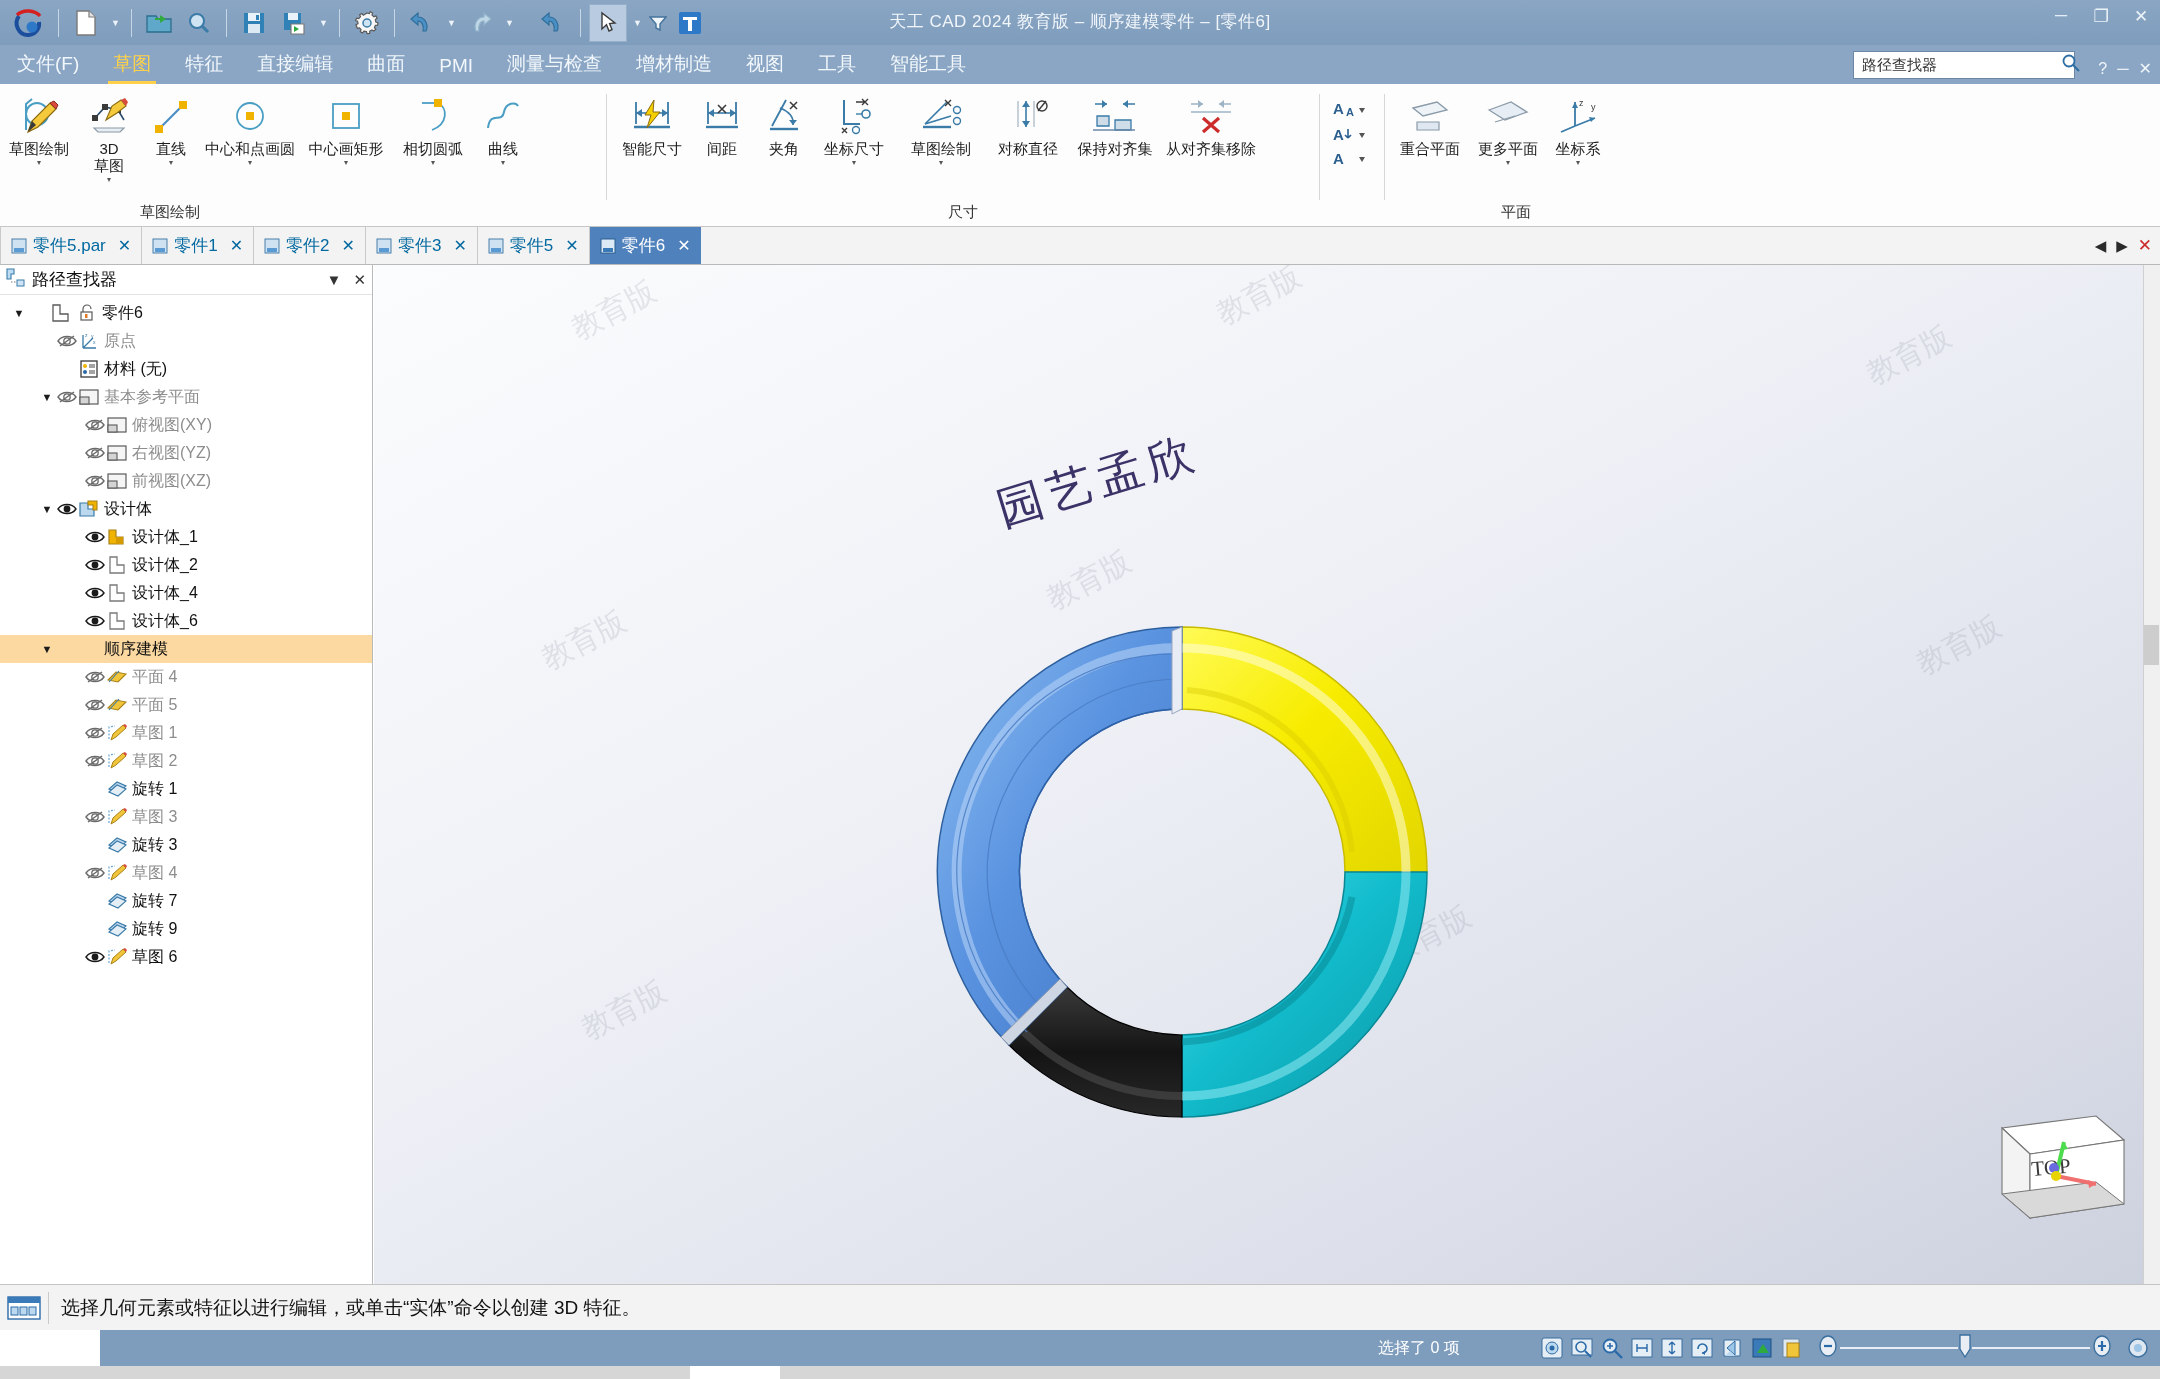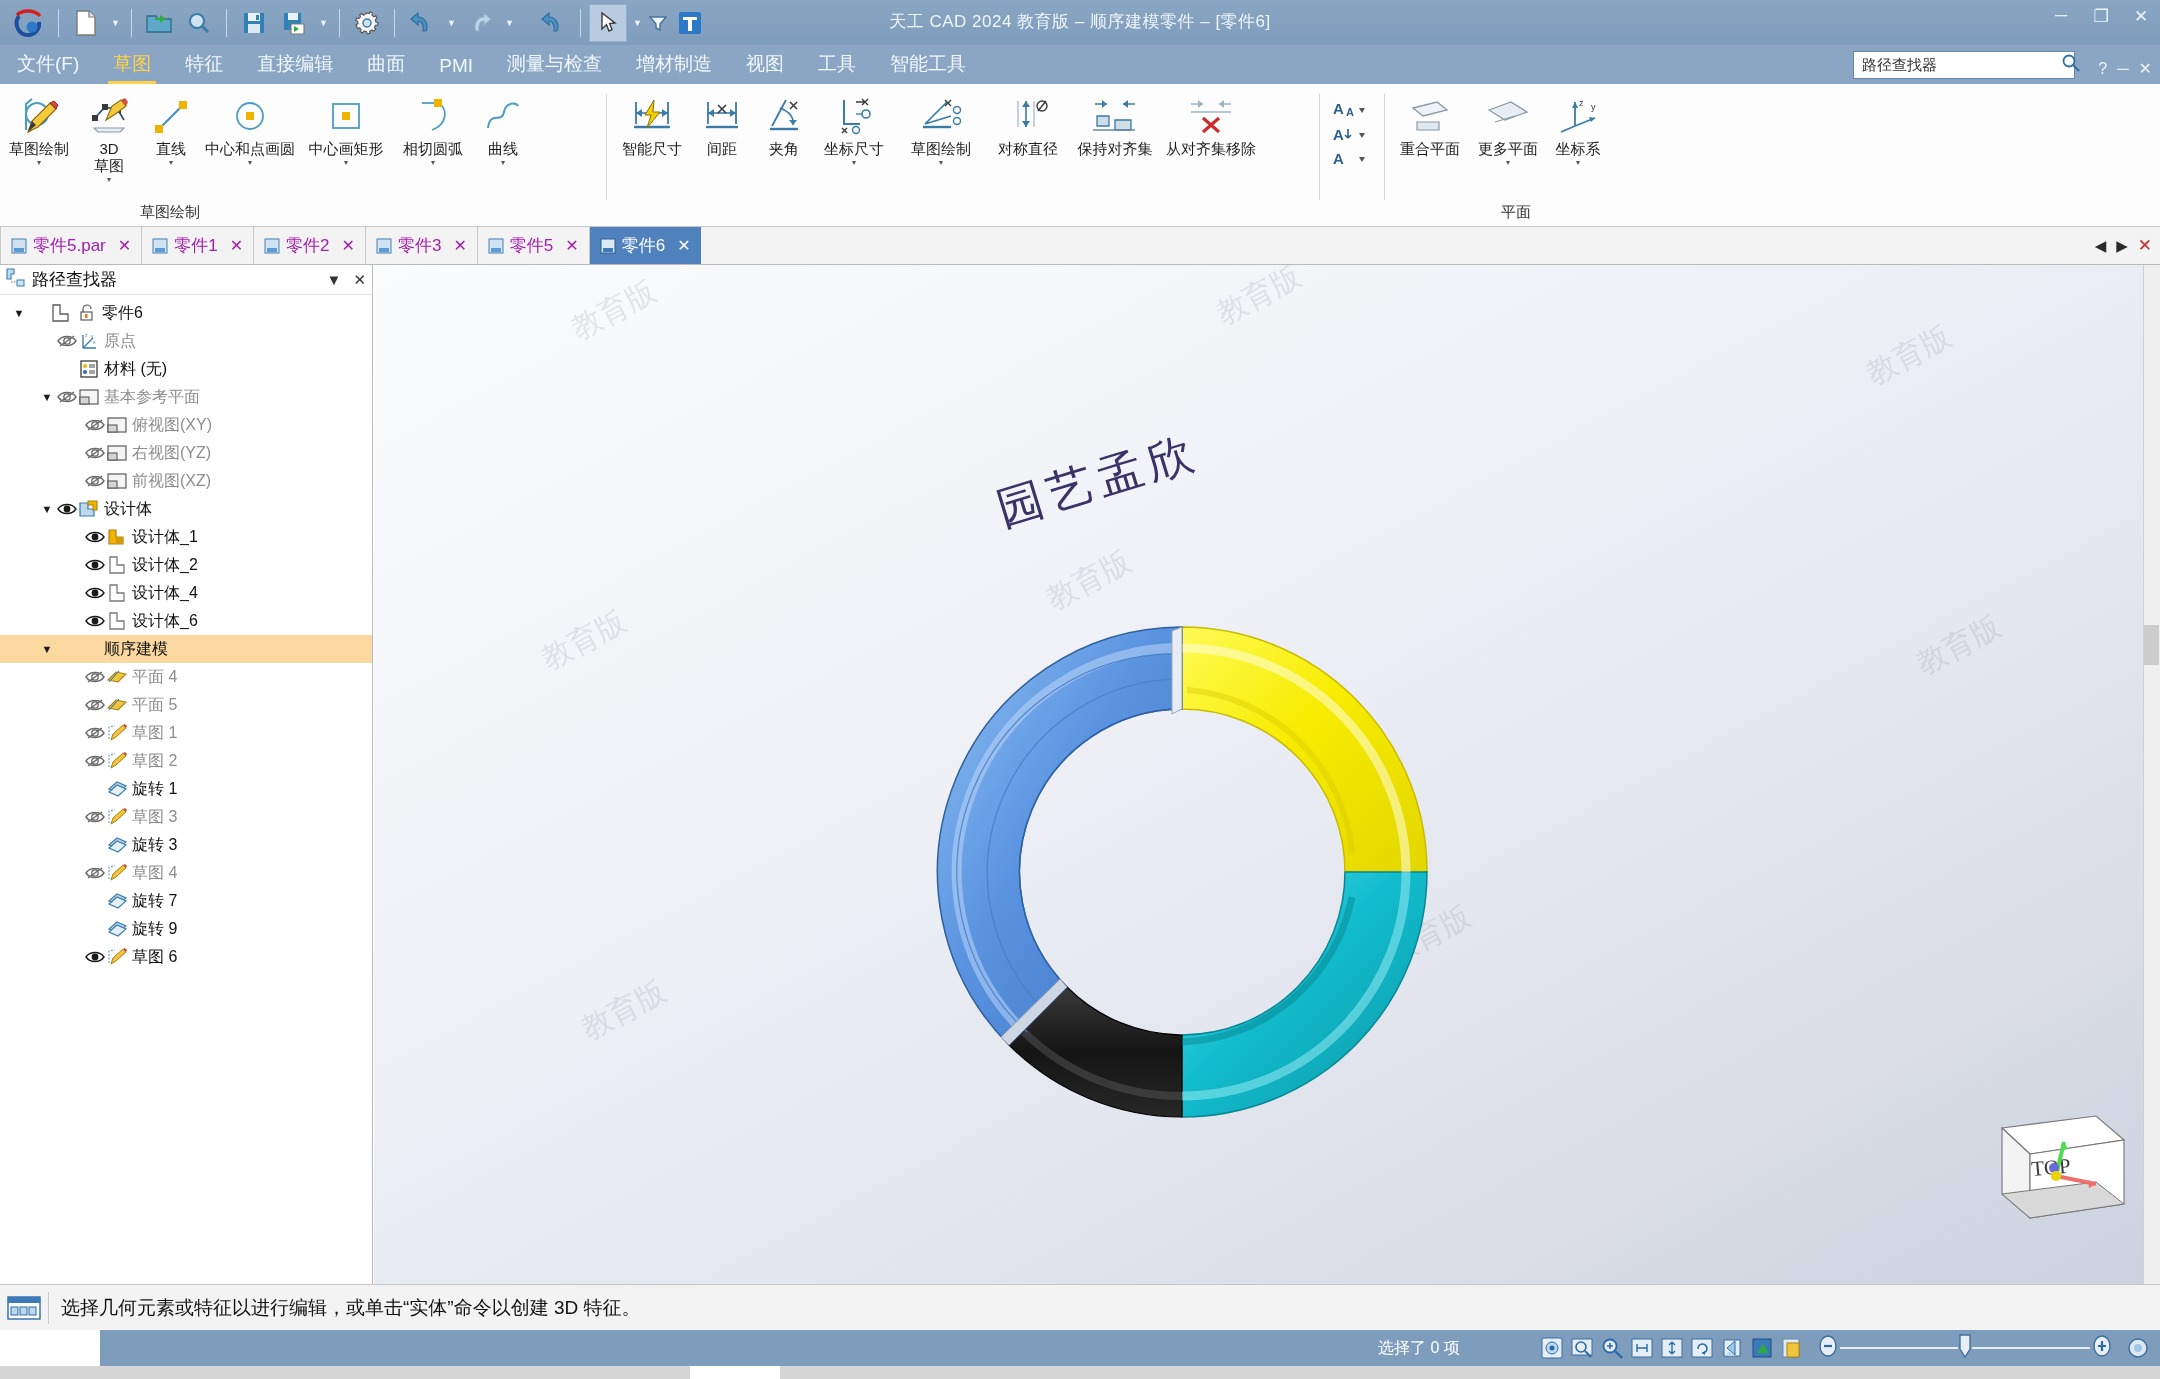--- a/index.html
+++ b/index.html
@@ -88,21 +88,21 @@
   .rbtn .lbl2 { font-size: 15px; color: #1d1d1d; text-align: center; line-height: 17px; white-space: nowrap;}
   .rbtn .dd { font-size: 8px; color: #555; margin-top: 1px; }
 
   
   .tabstrip {
     position: absolute; top: 227px; left: 0; width: 2160px; height: 38px;
     background: #f3f3f3; border-bottom: 1px solid #b9b9b9; display: flex; align-items: center;
   }
   .dtab {
     display: flex; align-items: center; gap: 6px; height: 100%;
-    padding: 0 10px 0 10px; border-right: 1px solid #c9c9c9; font-size: 17px; color: #a21caf;
+    padding: 0 10px 0 10px; border-right: 1px solid #c9c9c9; font-size: 17px; color: #0369a1;
     white-space: nowrap;
   }
   .dtab:first-child { border-left: 1px solid #c9c9c9; }
   .dtab.active { background: #4f81bd; color: #fff; border-right: none; }
   .dtab .x { font-size: 16px; font-weight: bold; margin-left: 6px; }
   .dtab .dicon { width: 16px; height: 16px; }
   .tabnav { margin-left: auto; display: flex; gap: 10px; padding-right: 8px; align-items: center; }
   .tabnav span { font-size: 15px; color: #2a2a2a; }
   .tabnav .red { color: #cc2b2b; font-weight: bold; font-size: 17px; }
 
@@ -514,20 +514,21 @@
             <svg width="52" height="40" viewBox="0 0 52 40">
               <path d="M6 8 h12 M34 8 h12" stroke="#9db3c6" stroke-width="1.6"></path>
               <path d="M18 8 l-5-4 v8 z M34 8 l5-4 v8 z" fill="#9db3c6"></path>
               <path d="M6 16 h40" stroke="#9db3c6" stroke-width="1.4"></path>
               <path d="M18 22 L34 36 M34 22 L18 36" stroke="#cc2b2b" stroke-width="3.2"></path>
             </svg>
           </div>
           <div class="lbl">从对齐集移除</div>
         </div>
       </div>
+      <div class="rgroup-label">尺寸</div>
     </div>
 
     <div class="rsep"></div>
 
     <div class="rgroup" style="width:52px">
       <div class="rgroup-items">
         <div class="rbtn" style="width:46px">
           <div class="ico" style="height:90px;align-items:flex-start;padding-top:4px">
             <svg width="40" height="88" viewBox="0 0 40 88">
               <text x="4" y="16" font-size="15" font-family="Liberation Sans" fill="#2a5f8f" font-weight="bold">A</text>

